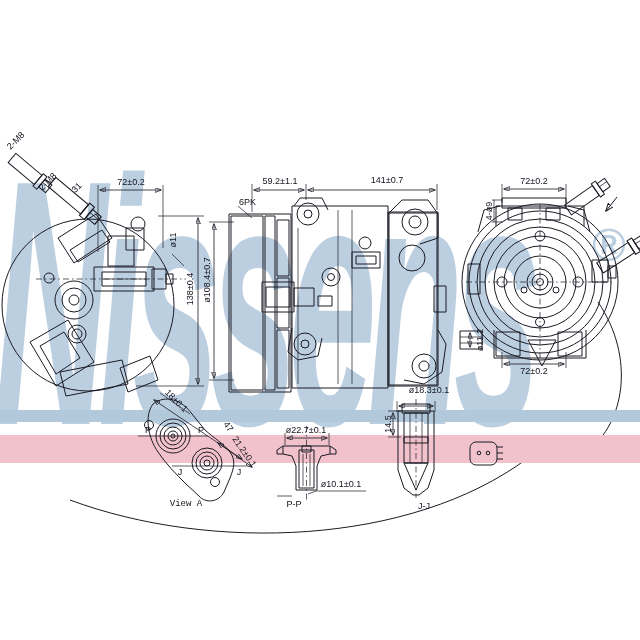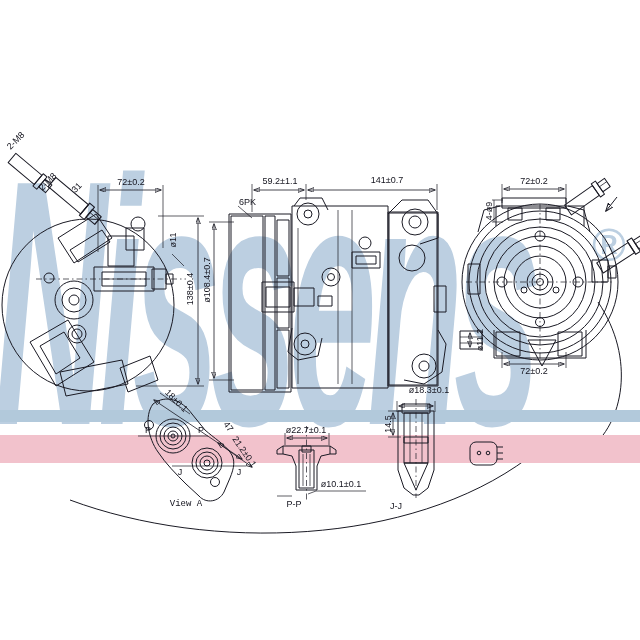--- a/index.html
+++ b/index.html
@@ -309,16 +309,16 @@
     <span class="lbl" style="left:148px;top:430px;">P</span>
     <span class="lbl" style="left:201px;top:430px;">P</span>
     <span class="lbl" style="left:180px;top:472px;">J</span>
     <span class="lbl" style="left:239px;top:472px;">J</span>
     <span class="lbl" style="left:186px;top:504px;font-family:Liberation Mono, monospace;">View A</span>
     <span class="lbl" style="left:306px;top:430px;">ø22.7±0.1</span>
     <span class="lbl" style="left:341px;top:484px;text-align:right;">ø10.1±0.1</span>
     <span class="lbl" style="left:294px;top:504px;">P-P</span>
     <span class="lbl" style="left:416px;top:390px;padding-left:26px;">ø18.3±0.1</span>
     <span class="lbl r90" style="left:388px;top:424px;">14.5</span>
-    <span class="lbl" style="left:396px;top:506px;">J-J</span>
+    <span class="lbl" style="left:424px;top:506px;">J-J</span>
   </div>
 
 </div>
 
 </body></html>

